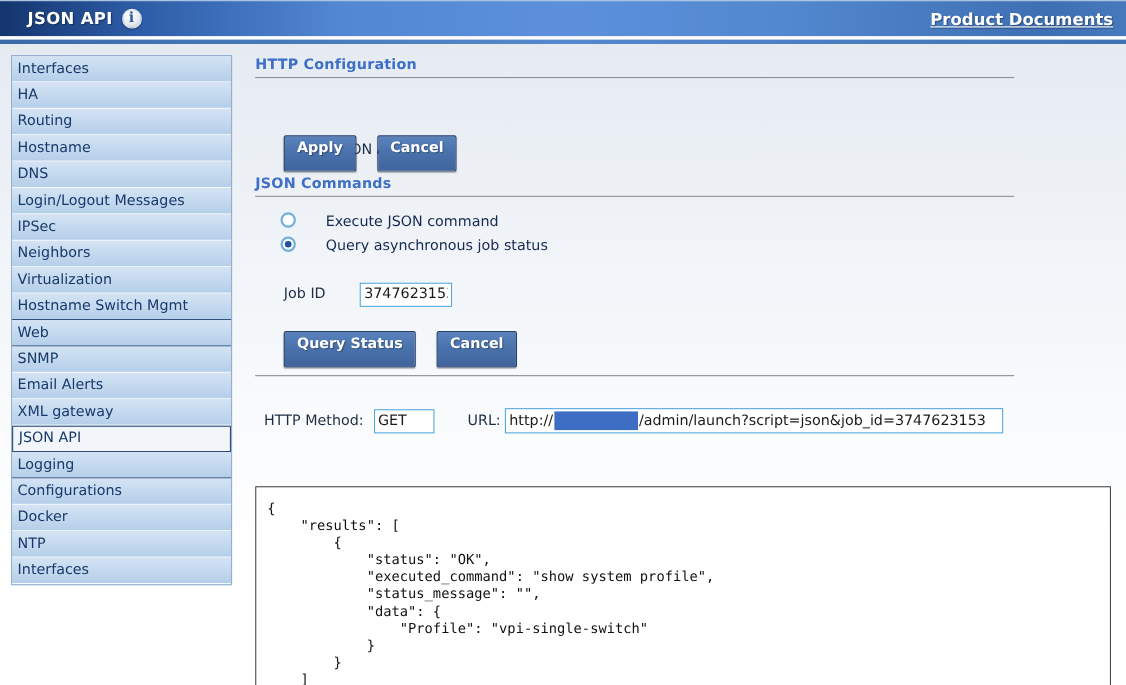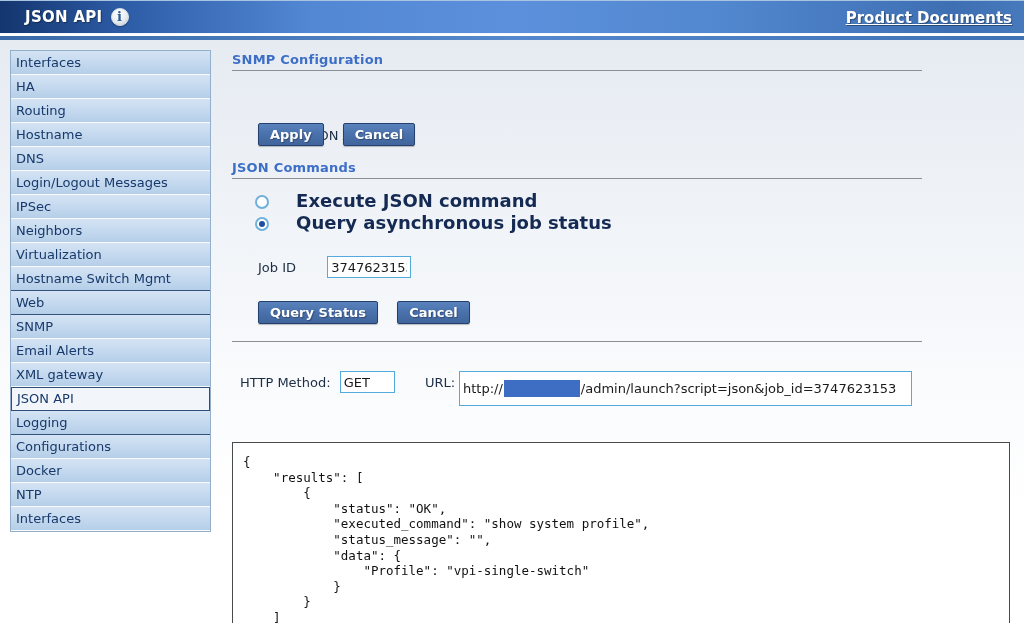--- a/index.html
+++ b/index.html
@@ -64,21 +64,21 @@
 
   
   .main { position:absolute; left:232px; top:0; width:792px; }
   .section-title {
     font-size:13px; font-weight:bold; color:#3d6fc7; letter-spacing:.2px;
   }
   .rule { width:690px; height:1px; background:#8a8f94; margin-top:3px; }
 
   .row { position:absolute; }
   .label { font-size:13px; color:#1d2d44; }
-  .bold-label { font-size:18px; font-weight:bold; color:#152a52; }
+  .bold-label { font-size:13px; font-weight:normal; color:#152a52; }
 
   
   .checkbox {
     display:inline-block; width:16px; height:16px; background:#fff;
     border:1px solid #62b2de; vertical-align:middle; position:relative; cursor:pointer;
   }
   .checkbox.checked::after {
     content:"✔"; position:absolute; left:2px; top:-1px;
     color:#2a62b8; font-size:12px; font-weight:bold;
   }
@@ -89,37 +89,37 @@
     background:#fff; border:2px solid #6fb0dc; vertical-align:-2px;
     position:relative; cursor:pointer;
   }
   .radio.checked::after {
     content:""; position:absolute; left:2px; top:2px; width:6px; height:6px;
     border-radius:50%; background:#1f4f9e;
   }
 
   
   .btn {
-    display:inline-block; height:23px; padding:0 11px;
+    display:inline-block; height:33px; padding:0 11px;
     background:linear-gradient(180deg,#5a82bd 0%,#4a72ad 45%,#41659c 100%);
     border:1px solid #24406e; border-radius:2px;
     color:#fff; font-weight:bold; font-size:13px; line-height:21px;
     text-shadow:1px 1px 1px rgba(0,0,0,.3); cursor:pointer;
     box-shadow:0 1px 1px rgba(0,0,0,.25);
   }
 
   
   .tinput {
     height:22px; border:1px solid #55aadd; background:#fff;
     font-size:13px; color:#1a1a1a; padding:0 3px;
     font-family:"DejaVu Sans","Liberation Sans",sans-serif;
   }
   .url-box {
     position:absolute; display:flex; align-items:center;
-    height:35px; border:1px solid #55aadd; background:#fff;
+    height:23px; border:1px solid #55aadd; background:#fff;
     font-size:13px; color:#1a1a1a; padding:0 3px; white-space:nowrap; overflow:hidden;
   }
   .redaction {
     display:inline-block; width:76px; height:17px; background:#3d6ec4; margin:0 1px;
   }
 
   
   .response-box {
     position:absolute; left:0px; top:402px; width:778px; height:214px;
     background:#fff; border:1px solid #4a4a4a;
@@ -161,21 +161,21 @@
       <div class="side-item divider">Logging</div>
       <div class="side-item">Configurations</div>
       <div class="side-item">Docker</div>
       <div class="side-item">NTP</div>
       <div class="side-item">Interfaces</div>
     </div>
 
   <div class="main">
 
     <div class="row" style="left:0; top:12px;">
-      <div class="section-title">SNMP Configuration</div>
+      <div class="section-title">HTTP Configuration</div>
       <div class="rule"></div>
     </div>
 
     <div class="row" style="left:26px; top:41px;margin-top:44px;">
       <span class="label">Enable JSON API</span>
       <span class="checkbox checked" id="enable-checkbox" style="margin-left:8px;"></span>
     </div>
 
     <div class="row" style="left:26px; top:83px;">
       <span class="btn">Apply</span>

